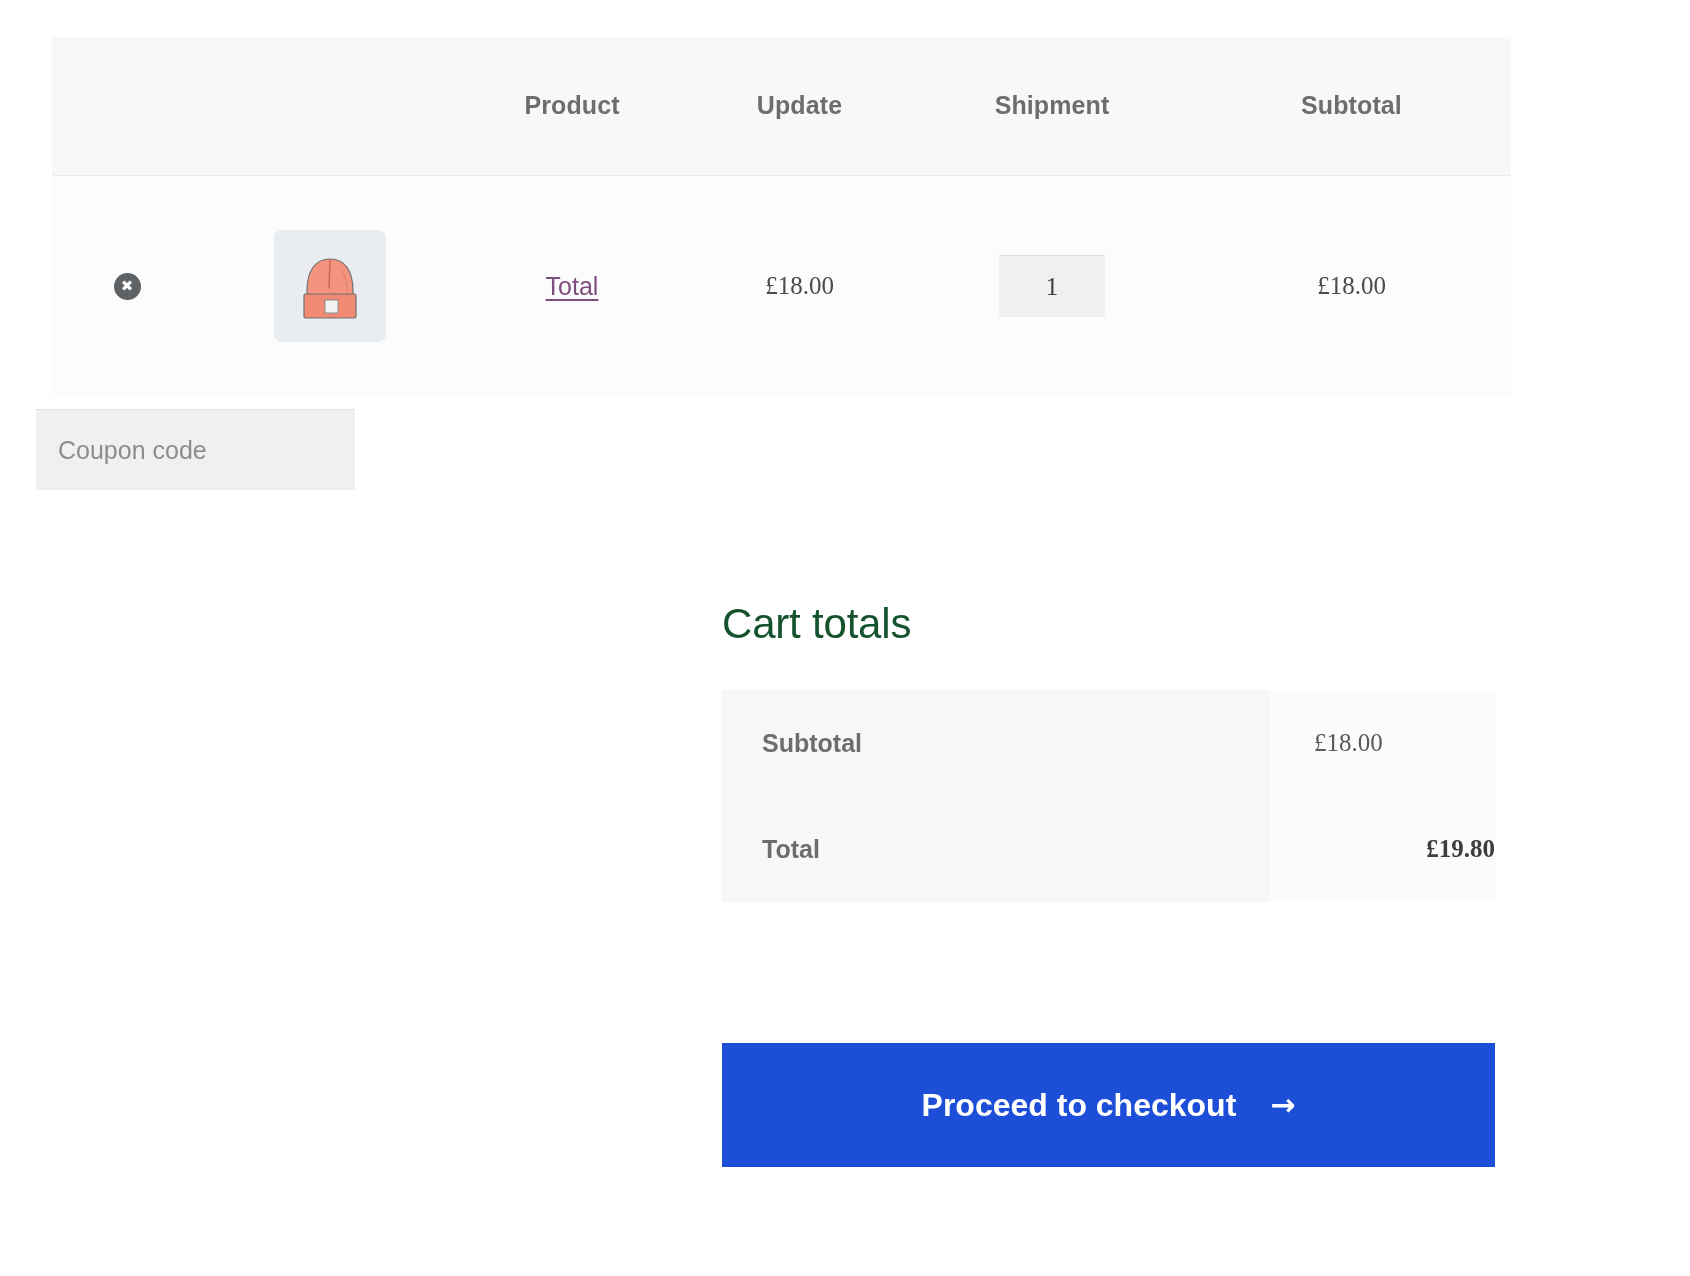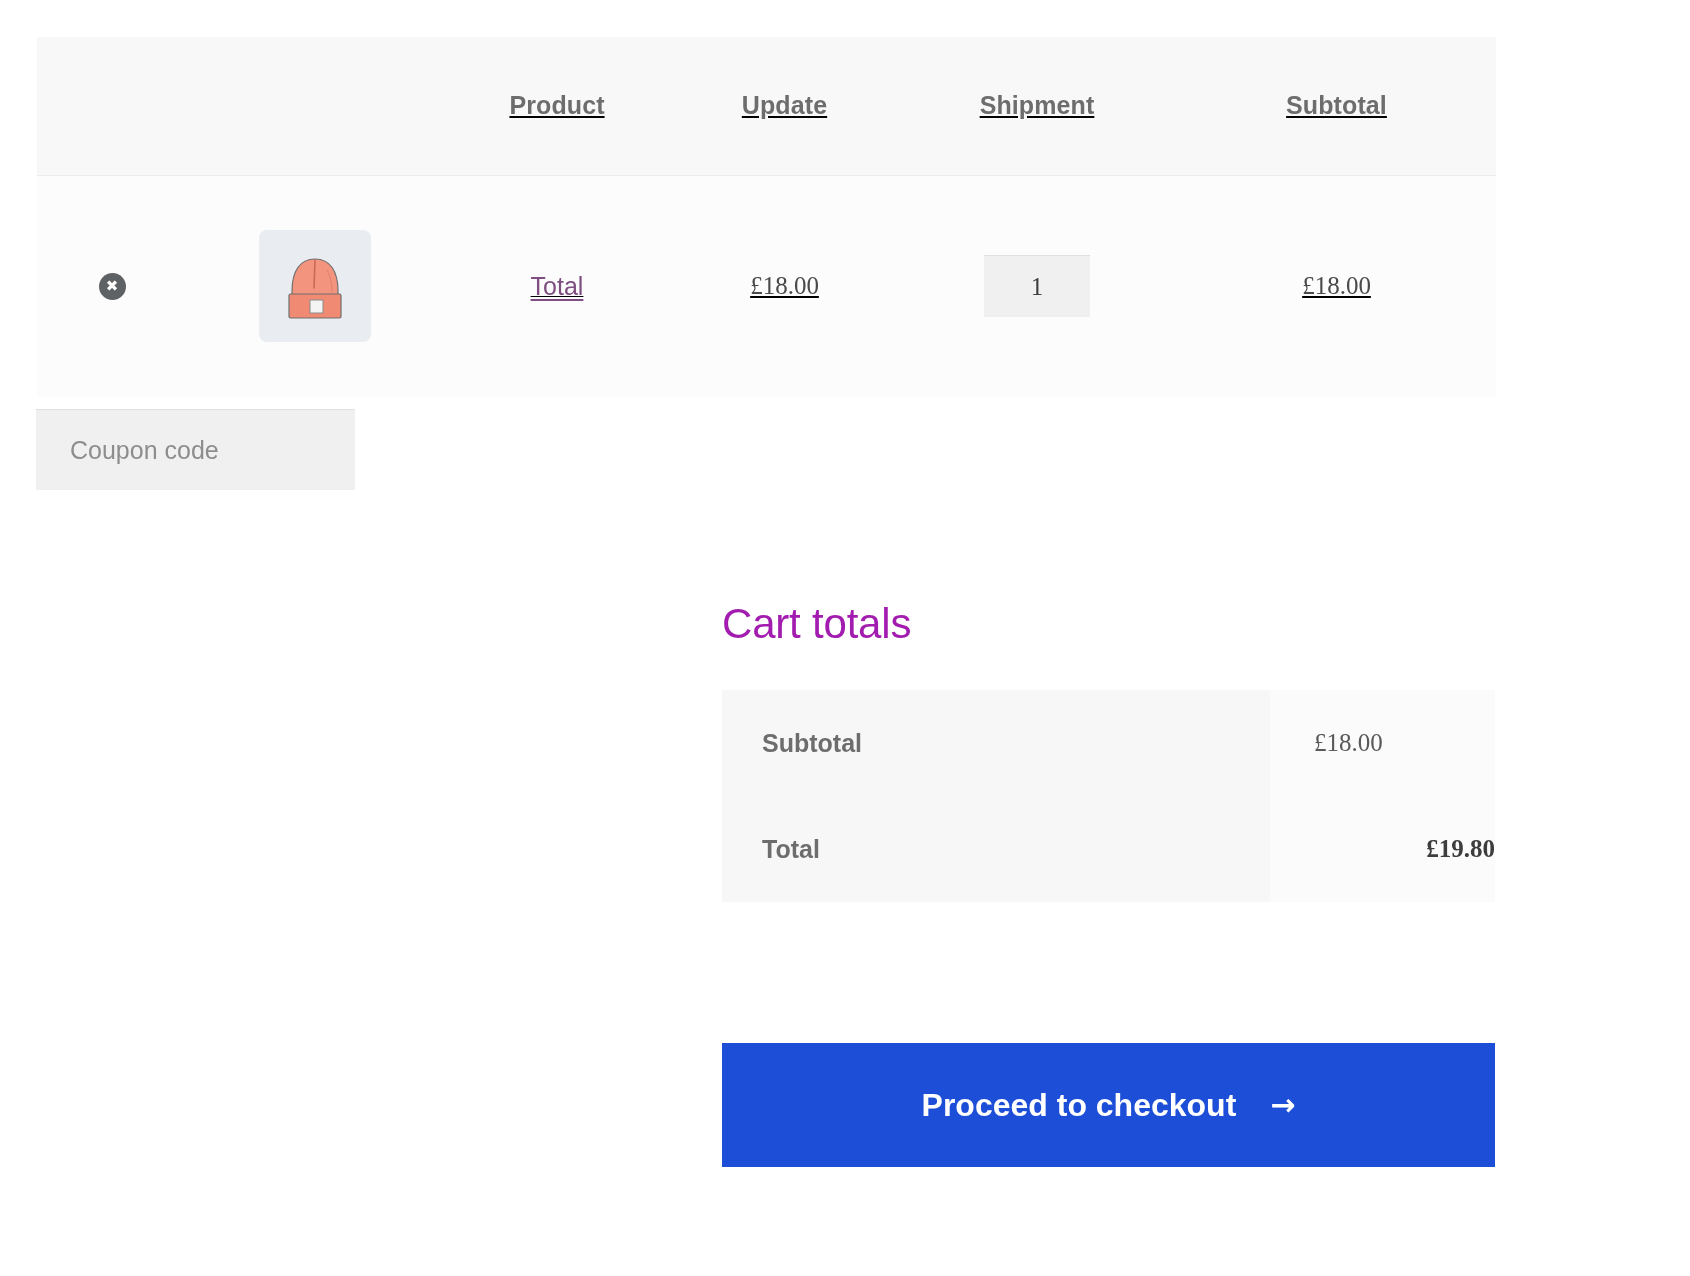--- a/index.html
+++ b/index.html
@@ -15,26 +15,25 @@
     position: relative;
     width: 1690px;
     height: 1276px;
     background: #ffffff;
     overflow: hidden;
   }
 
   
   .cart-table {
     position: absolute;
-    left: 37px;
+    left: 52px;
     top: 37px;
     width: 1459px;
     border-collapse: collapse;
     table-layout: fixed;
-    text-decoration: underline;
   }
   .cart-table thead tr { background: #f8f8f8; }
   .cart-table th {
     height: 138px;
     font-size: 25px;
     font-weight: 700;
     color: #6d6d6d;
     letter-spacing: 0.1px;
     text-align: center;
     vertical-align: middle;
@@ -128,21 +127,21 @@
     display: flex;
     align-items: stretch;
   }
   .coupon-input {
     width: 319px;
     background: #f0f0f0;
     border: none;
     border-top: 1px solid #e0e0e0;
     font-size: 25px;
     color: #8d8d8d;
-    padding-left: 34px;
+    padding-left: 22px;
     display: flex;
     align-items: center;
     cursor: text;
   }
   .coupon-gap { width: 2px; background: #ffffff; }
   .apply-coupon-btn {
     width: 257px;
     background: #efefef;
     border: none;
     font-size: 25px;
@@ -170,21 +169,21 @@
   
   .totals-wrap {
     position: absolute;
     left: 722px;
     top: 600px;
     width: 773px;
   }
   .totals-title {
     font-size: 42px;
     font-weight: 300;
-    color: #a21caf;
+    color: #14532d;
     margin: 0 0 42px 0;
     letter-spacing: -0.2px;
   }
   .totals-table {
     width: 773px;
     border-collapse: collapse;
     table-layout: fixed;
   }
   .totals-table td {
     padding: 0;

